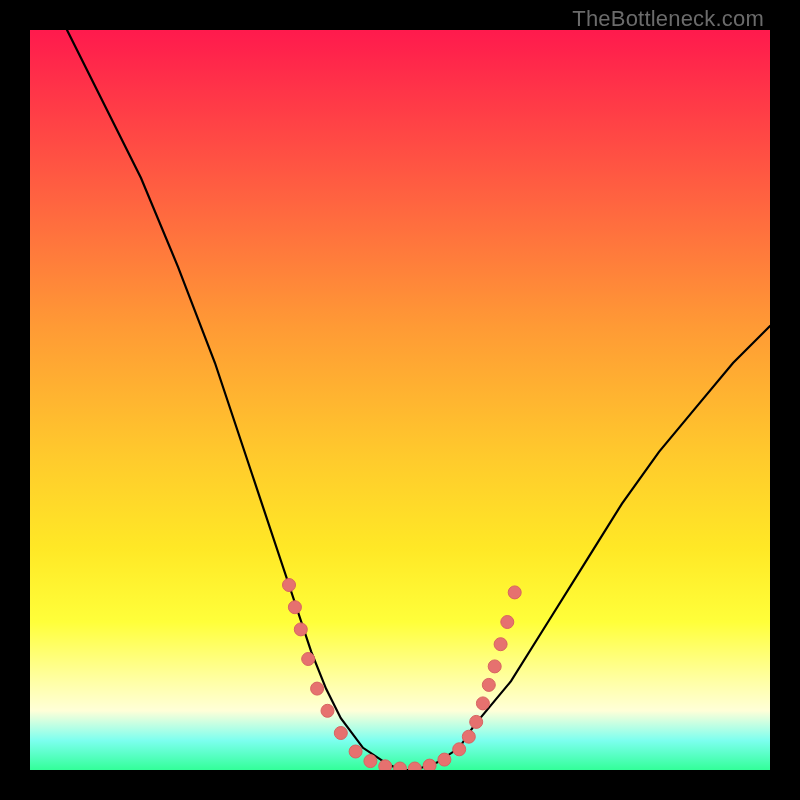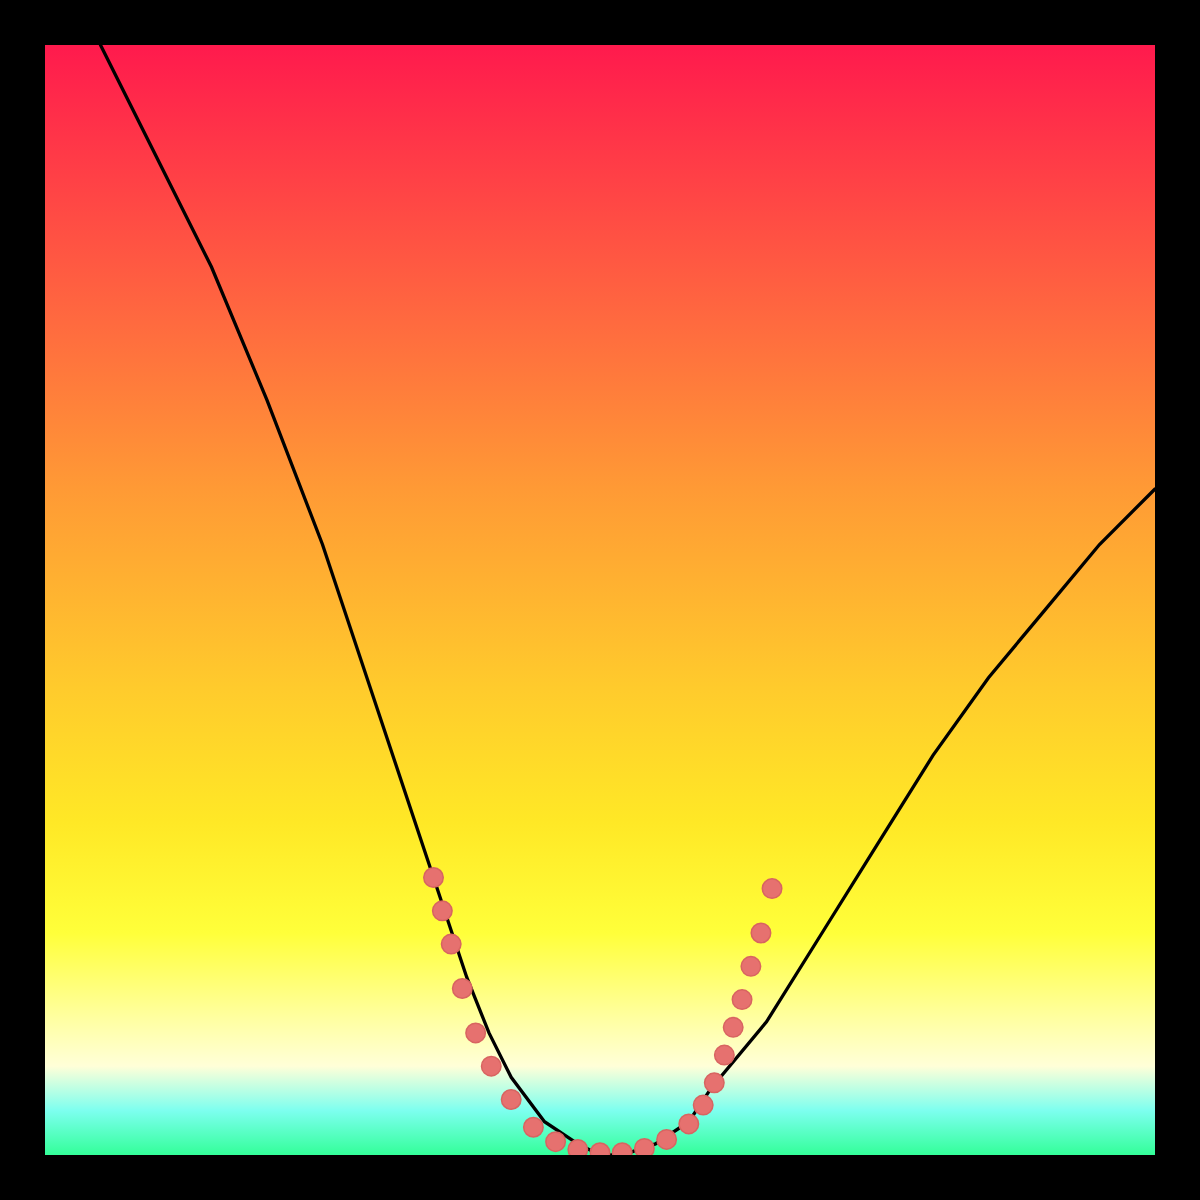--- a/index.html
+++ b/index.html
@@ -94,13 +94,14 @@
         <circle cx="458.8" cy="654.9" r="6.5" fill="#e6716f" stroke="#d86461" stroke-width="1"></circle>
         <circle cx="464.7" cy="636.4" r="6.5" fill="#e6716f" stroke="#d86461" stroke-width="1"></circle>
         <circle cx="470.6" cy="614.2" r="6.5" fill="#e6716f" stroke="#d86461" stroke-width="1"></circle>
         <circle cx="477.3" cy="592.0" r="6.5" fill="#e6716f" stroke="#d86461" stroke-width="1"></circle>
         <circle cx="484.7" cy="562.4" r="6.5" fill="#e6716f" stroke="#d86461" stroke-width="1"></circle>
       </g>
   </svg>
 
   <div class="outer-border"></div>
 
+  <div class="watermark">TheBottleneck.com</div>
 </div>
 
 </body></html>

